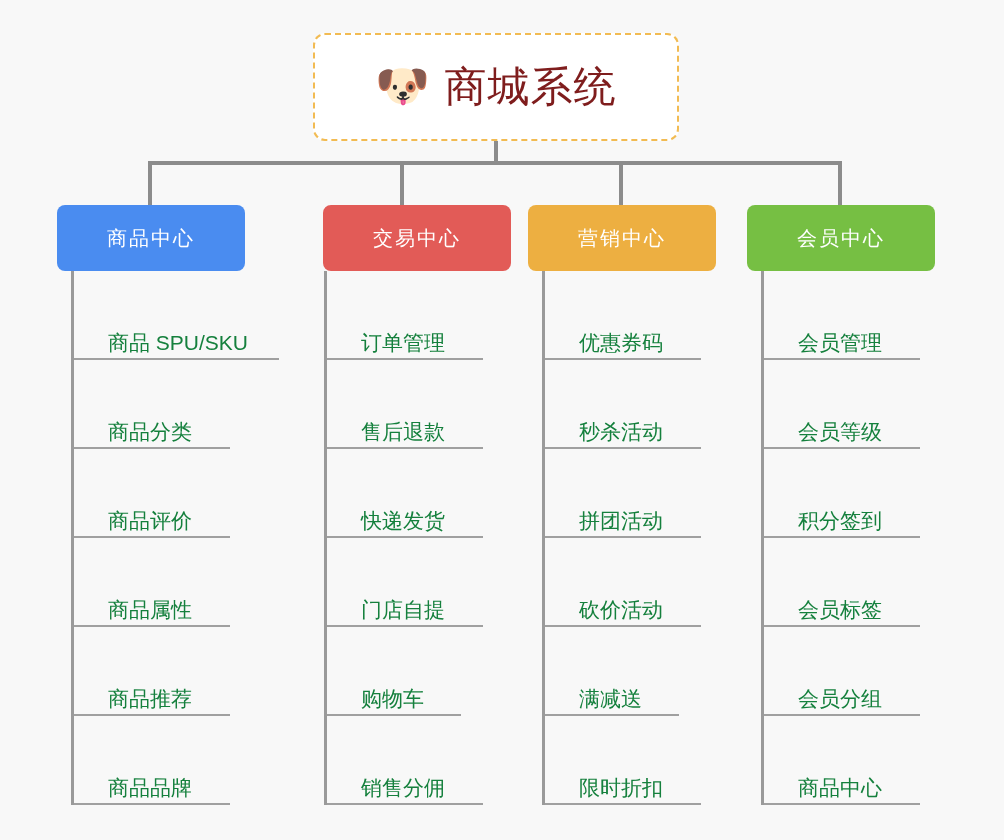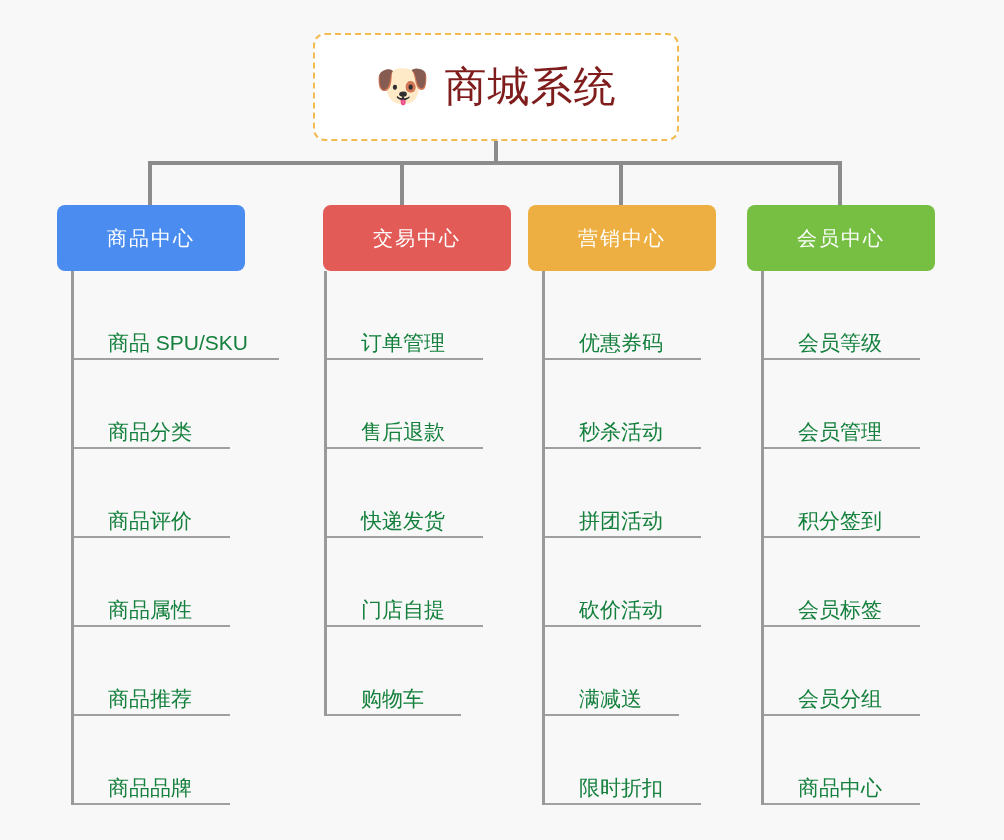--- a/index.html
+++ b/index.html
@@ -198,20 +198,24 @@
         <span class="leaf-underline" style="width:156px;"></span>
       </div>
       <div class="leaf-item">
         <span class="leaf-label">门店自提</span>
         <span class="leaf-underline" style="width:156px;"></span>
       </div>
       <div class="leaf-item">
         <span class="leaf-label">购物车</span>
         <span class="leaf-underline" style="width:134px;"></span>
       </div>
+      <div class="leaf-item">
+        <span class="leaf-label">销售分佣</span>
+        <span class="leaf-underline" style="width:156px;"></span>
+      </div>
     </div>
   </div>
 
   <div class="column" style="left:528px;">
     <div class="category-box" style="background: rgb(237, 175, 65);">
       <span class="category-label">营销中心</span>
     </div>
     <div class="leaf-list">
       <div class="leaf-item">
         <span class="leaf-label">优惠券码</span>
@@ -239,28 +243,28 @@
       </div>
     </div>
   </div>
 
   <div class="column" style="left:747px;">
     <div class="category-box" style="background: rgb(118, 191, 67);">
       <span class="category-label">会员中心</span>
     </div>
     <div class="leaf-list">
       <div class="leaf-item">
+        <span class="leaf-label">会员管理</span>
+        <span class="leaf-underline" style="width:156px;"></span>
+      </div>
+      <div class="leaf-item">
         <span class="leaf-label">会员等级</span>
         <span class="leaf-underline" style="width:156px;"></span>
       </div>
       <div class="leaf-item">
-        <span class="leaf-label">会员管理</span>
-        <span class="leaf-underline" style="width:156px;"></span>
-      </div>
-      <div class="leaf-item">
         <span class="leaf-label">积分签到</span>
         <span class="leaf-underline" style="width:156px;"></span>
       </div>
       <div class="leaf-item">
         <span class="leaf-label">会员标签</span>
         <span class="leaf-underline" style="width:156px;"></span>
       </div>
       <div class="leaf-item">
         <span class="leaf-label">会员分组</span>
         <span class="leaf-underline" style="width:156px;"></span>

